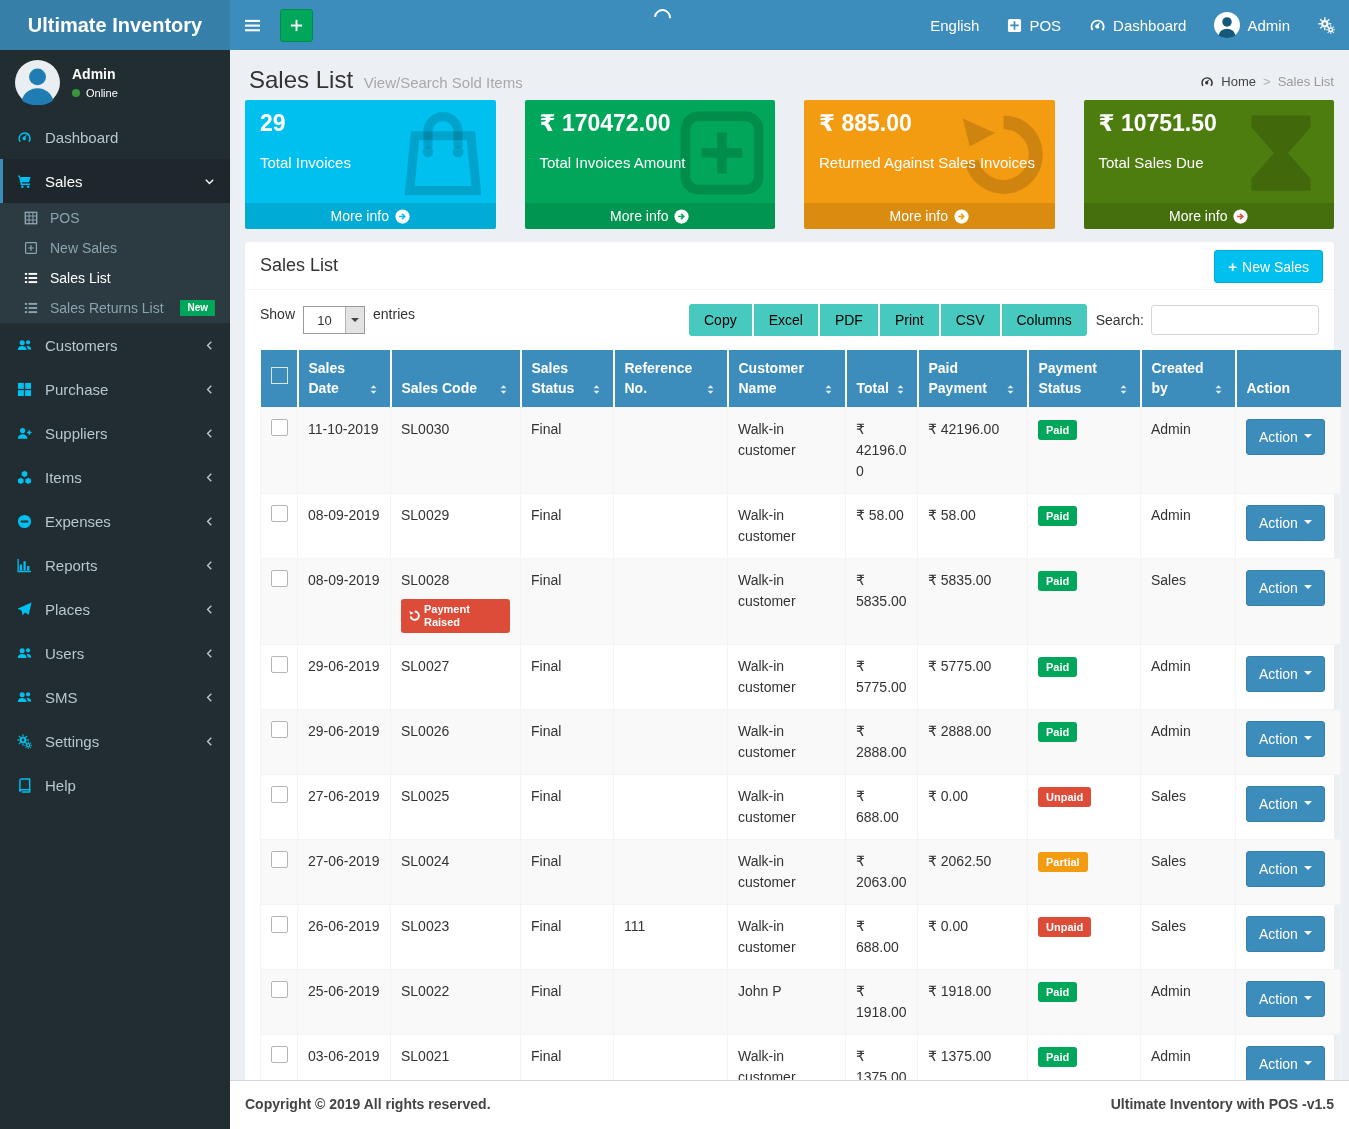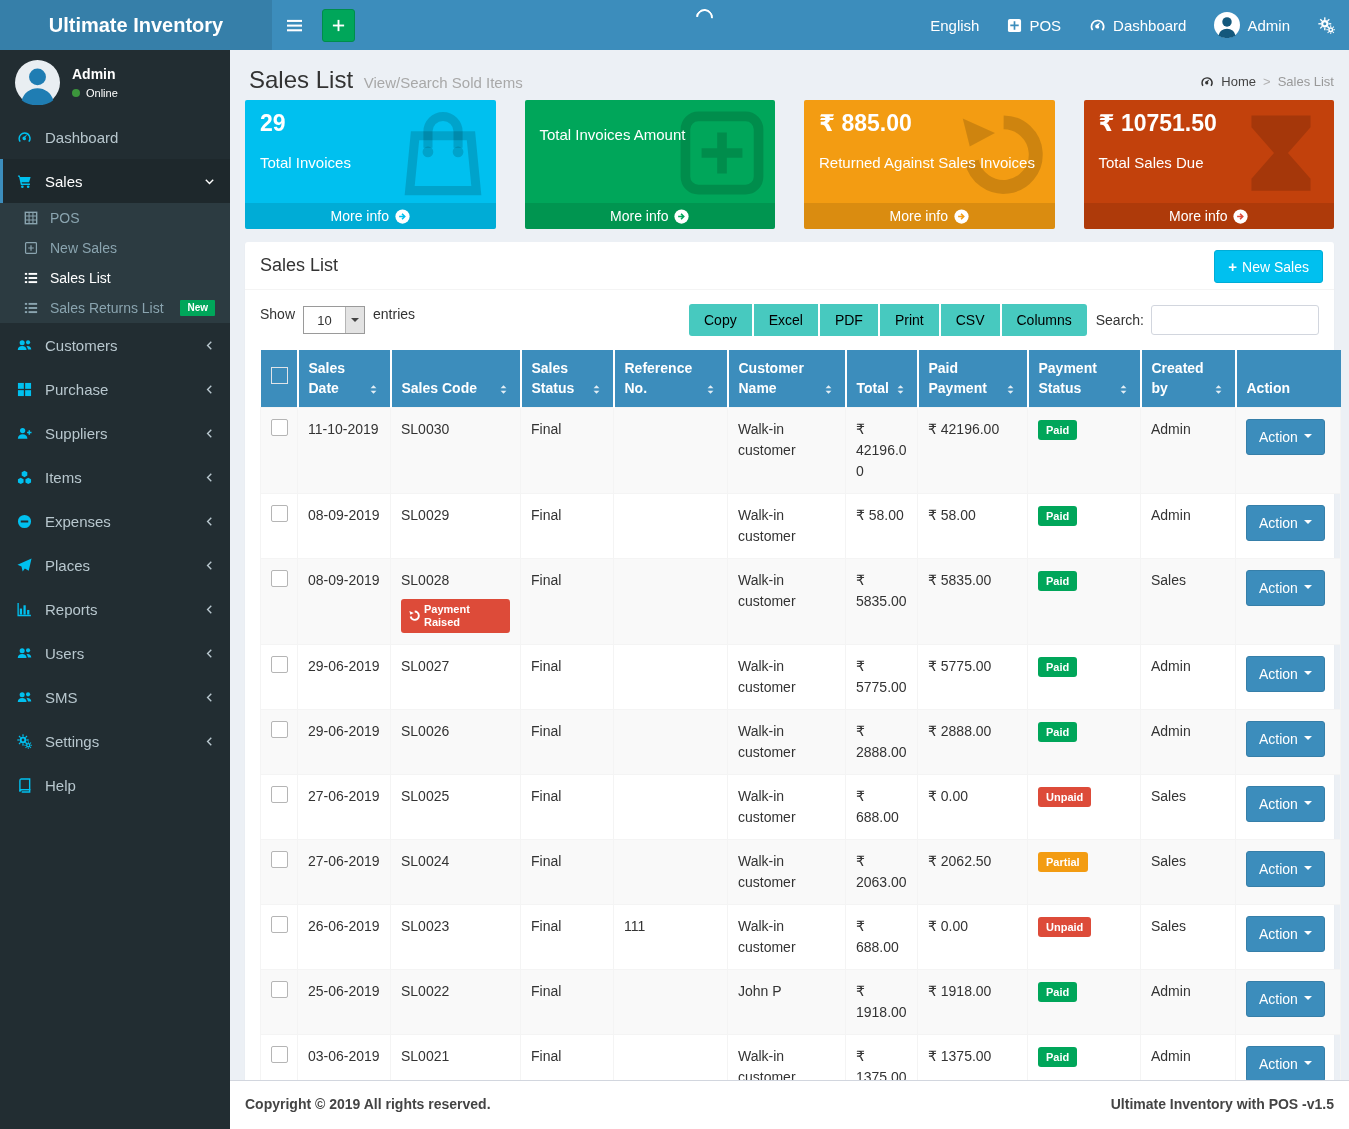--- a/index.html
+++ b/index.html
@@ -6,21 +6,21 @@
   html,body { margin:0; padding:0; }
   body {
     width:1349px; height:1129px; position:relative; overflow:hidden;
     font-family:"Liberation Sans","DejaVu Sans",sans-serif;
     background:#ecf0f5; color:#333; font-size:14px;
   }
   svg { display:inline-block; vertical-align:middle; }
 
   
   .header { position:absolute; top:0; left:0; right:0; height:50px; display:flex; z-index:30; }
-  .logo { width:272px; height:50px; background:#367fa9; color:#fff; font-size:20px; font-weight:bold;
+  .logo { width:230px; height:50px; background:#367fa9; color:#fff; font-size:20px; font-weight:bold;
           display:flex; align-items:center; justify-content:center; cursor:pointer; }
   .navbar { flex:1; background:#3c8dbc; display:flex; align-items:center; position:relative; }
   .hamburger { width:44px; height:50px; color:#fff; font-size:15px; display:flex; align-items:center; justify-content:center; cursor:pointer; }
   .add-btn { width:33px; height:33px; background:#00a65a; border:1px solid #008d4c; border-radius:3px; color:#fff;
              display:flex; align-items:center; justify-content:center; font-size:16px; cursor:pointer; margin-left:6px; padding:0; }
   .spinner { position:absolute; left:424px; top:9px; width:17px; height:17px; border-radius:50%;
              border:2px solid transparent; border-top-color:#fff; border-right-color:#fff; transform:rotate(-40deg); }
   .nav-right { margin-left:auto; display:flex; align-items:stretch; height:50px; color:#fff; font-size:15px; }
   .nav-item { padding:16px 14px; display:flex; align-items:center; gap:7px; cursor:pointer; }
   .nav-avatar { font-size:26px; line-height:0; }
@@ -314,35 +314,35 @@
           <span class="mi-icon"><svg viewBox="0 0 16 16" width="1em" height="1em" fill="currentColor" aria-hidden="true">
               <path fill-rule="evenodd" d="M8 1a7 7 0 1 0 0 14A7 7 0 0 0 8 1zm-4 6h8v2H4z"></path>
             </svg></span>
           <span>Expenses</span>
           <span class="mi-chevron"><svg viewBox="0 0 16 16" width="1em" height="1em" fill="currentColor" aria-hidden="true">
               <path d="M10.6 2.6L5.2 8l5.4 5.4" fill="none" stroke="currentColor" stroke-width="2"></path>
             </svg></span>
         </div>
         <div class="menu-item">
           <span class="mi-icon"><svg viewBox="0 0 16 16" width="1em" height="1em" fill="currentColor" aria-hidden="true">
-              <path d="M15.5.5L.5 7.2l4.3 1.9L6 14.5l2.4-3.2 4.1 2.2z"></path>
-            </svg></span>
-          <span>Places</span>
-          <span class="mi-chevron"><svg viewBox="0 0 16 16" width="1em" height="1em" fill="currentColor" aria-hidden="true">
-              <path d="M10.6 2.6L5.2 8l5.4 5.4" fill="none" stroke="currentColor" stroke-width="2"></path>
-            </svg></span>
-        </div>
-        <div class="menu-item">
-          <span class="mi-icon"><svg viewBox="0 0 16 16" width="1em" height="1em" fill="currentColor" aria-hidden="true">
               <rect x="3" y="7" width="2.4" height="6.4"></rect>
               <rect x="6.9" y="3.5" width="2.4" height="9.9"></rect>
               <rect x="10.8" y="8.5" width="2.4" height="4.9"></rect>
               <path d="M1.2 1v13.4h13.6" fill="none" stroke="currentColor" stroke-width="1.4"></path>
             </svg></span>
           <span>Reports</span>
+          <span class="mi-chevron"><svg viewBox="0 0 16 16" width="1em" height="1em" fill="currentColor" aria-hidden="true">
+              <path d="M10.6 2.6L5.2 8l5.4 5.4" fill="none" stroke="currentColor" stroke-width="2"></path>
+            </svg></span>
+        </div>
+        <div class="menu-item">
+          <span class="mi-icon"><svg viewBox="0 0 16 16" width="1em" height="1em" fill="currentColor" aria-hidden="true">
+              <path d="M15.5.5L.5 7.2l4.3 1.9L6 14.5l2.4-3.2 4.1 2.2z"></path>
+            </svg></span>
+          <span>Places</span>
           <span class="mi-chevron"><svg viewBox="0 0 16 16" width="1em" height="1em" fill="currentColor" aria-hidden="true">
               <path d="M10.6 2.6L5.2 8l5.4 5.4" fill="none" stroke="currentColor" stroke-width="2"></path>
             </svg></span>
         </div>
         <div class="menu-item">
           <span class="mi-icon"><svg viewBox="0 0 16 16" width="1em" height="1em" fill="currentColor" aria-hidden="true">
               <circle cx="5.5" cy="5" r="2.7"></circle>
               <path d="M.8 12.8c0-2.6 2-4.3 4.7-4.3s4.7 1.7 4.7 4.3z"></path>
               <circle cx="11.8" cy="4.6" r="2.2"></circle>
               <path d="M11.3 8.6c2.2.1 3.9 1.6 3.9 3.7h-3.5a6 6 0 0 0-1.6-3.4z"></path>
@@ -440,20 +440,21 @@
                 <path d="M4.4 8h6M7.5 5.1L10.4 8l-2.9 2.9" fill="none" stroke="currentColor" stroke-width="1.7"></path>
               </svg></span>
           </div>
         </div>
         <div class="small-box" style="background: rgb(0, 166, 90);">
           <span class="sb-icon"><svg viewBox="0 0 16 16" width="1em" height="1em" fill="currentColor" aria-hidden="true">
               <rect x="1.2" y="1.2" width="13.6" height="13.6" rx="2.4" fill="none" stroke="currentColor" stroke-width="1.8"></rect>
               <path d="M8 4.2v7.6M4.2 8h7.6" stroke="currentColor" stroke-width="1.8" fill="none"></path>
             </svg></span>
           <div class="sb-inner">
+            <div class="sb-value">₹ 170472.00</div>
             <div class="sb-label">Total Invoices Amount</div>
           </div>
           <div class="sb-footer">
             <span>More info</span>
             <span class="sb-arrow" style="color: rgb(0, 166, 90);"><svg viewBox="0 0 16 16" width="1em" height="1em" fill="currentColor" aria-hidden="true">
                 <circle cx="8" cy="8" r="7.6" fill="#fff"></circle>
                 <path d="M4.4 8h6M7.5 5.1L10.4 8l-2.9 2.9" fill="none" stroke="currentColor" stroke-width="1.7"></path>
               </svg></span>
           </div>
         </div>
@@ -467,21 +468,21 @@
             <div class="sb-label">Returned Against Sales Invoices</div>
           </div>
           <div class="sb-footer">
             <span>More info</span>
             <span class="sb-arrow" style="color: rgb(243, 156, 18);"><svg viewBox="0 0 16 16" width="1em" height="1em" fill="currentColor" aria-hidden="true">
                 <circle cx="8" cy="8" r="7.6" fill="#fff"></circle>
                 <path d="M4.4 8h6M7.5 5.1L10.4 8l-2.9 2.9" fill="none" stroke="currentColor" stroke-width="1.7"></path>
               </svg></span>
           </div>
         </div>
-        <div class="small-box" style="background: #c2410c;">
+        <div class="small-box" style="background: #4d7c0f;">
           <span class="sb-icon"><svg viewBox="0 0 16 16" width="1em" height="1em" fill="currentColor" aria-hidden="true">
               <path d="M2.5 1h11v2.2L9.3 8l4.2 4.8V15h-11v-2.2L6.7 8 2.5 3.2z"></path>
             </svg></span>
           <div class="sb-inner">
             <div class="sb-value">₹ 10751.50</div>
             <div class="sb-label">Total Sales Due</div>
           </div>
           <div class="sb-footer">
             <span>More info</span>
             <span class="sb-arrow" style="color: rgb(221, 75, 57);"><svg viewBox="0 0 16 16" width="1em" height="1em" fill="currentColor" aria-hidden="true">

